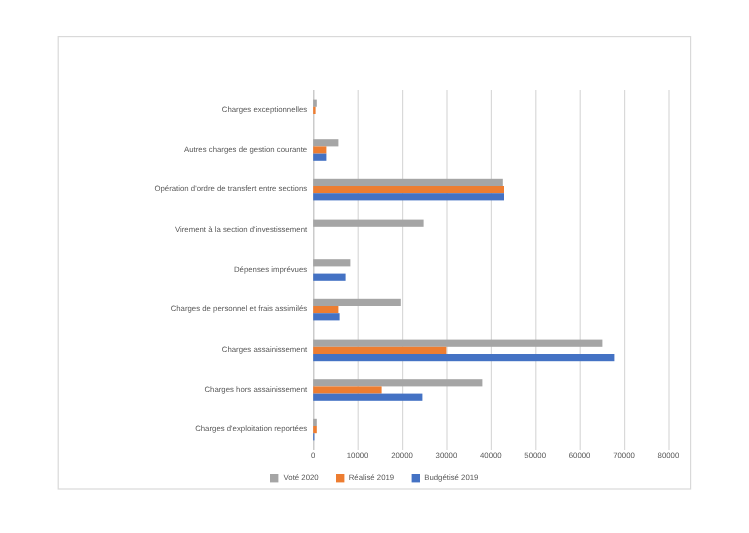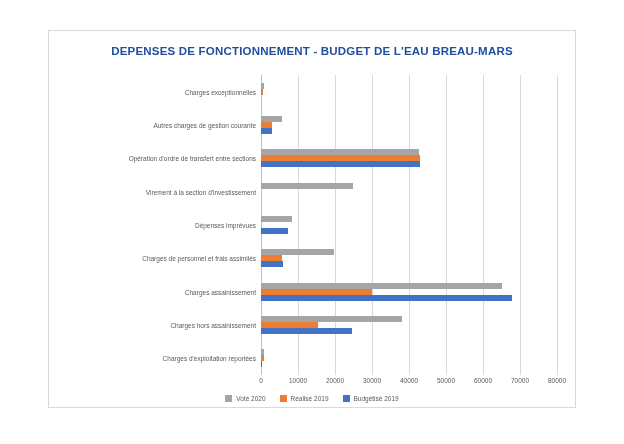--- a/index.html
+++ b/index.html
@@ -137,21 +137,20 @@
     font-size: 6.5px;
     color: #595959;
     white-space: nowrap;
   }
 </style>
 </head>
 <body>
 
 <div id="page">
   <div id="chart-frame">
-    <div id="chart-title">DEPENSES DE FONCTIONNEMENT - BUDGET DE L'EAU BREAU-MARS</div>
 
     <div id="plot">
       <div id="gridlines">
           <div class="axis-line" style="left: 0px;"></div>
           <div class="gridline" style="left: 37px;"></div>
           <div class="gridline" style="left: 74px;"></div>
           <div class="gridline" style="left: 111px;"></div>
           <div class="gridline" style="left: 148px;"></div>
           <div class="gridline" style="left: 185px;"></div>
           <div class="gridline" style="left: 222px;"></div>

